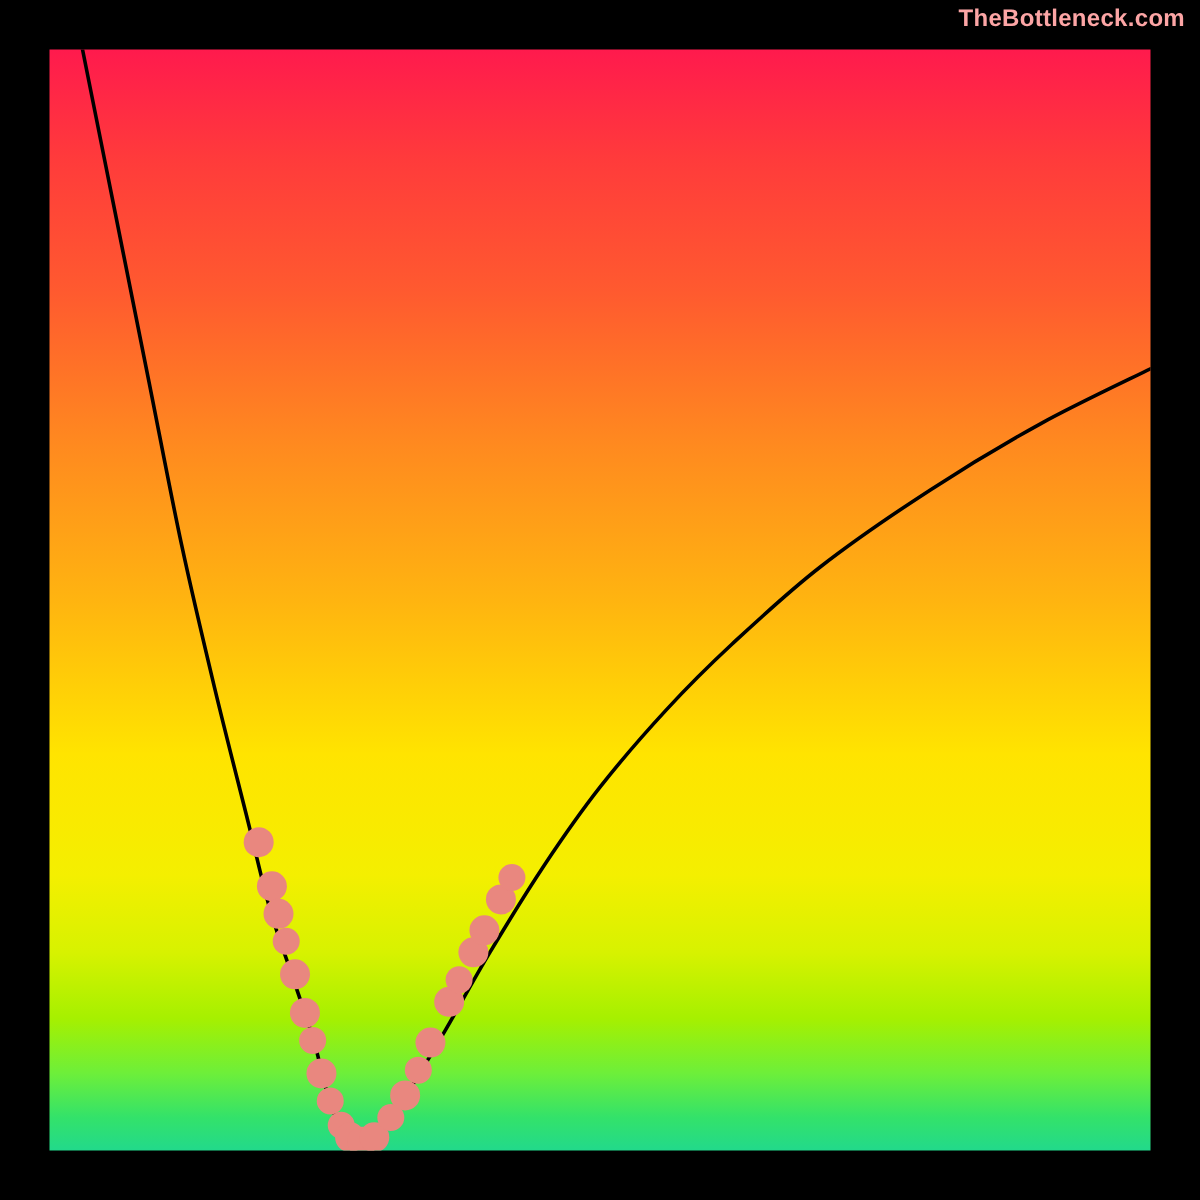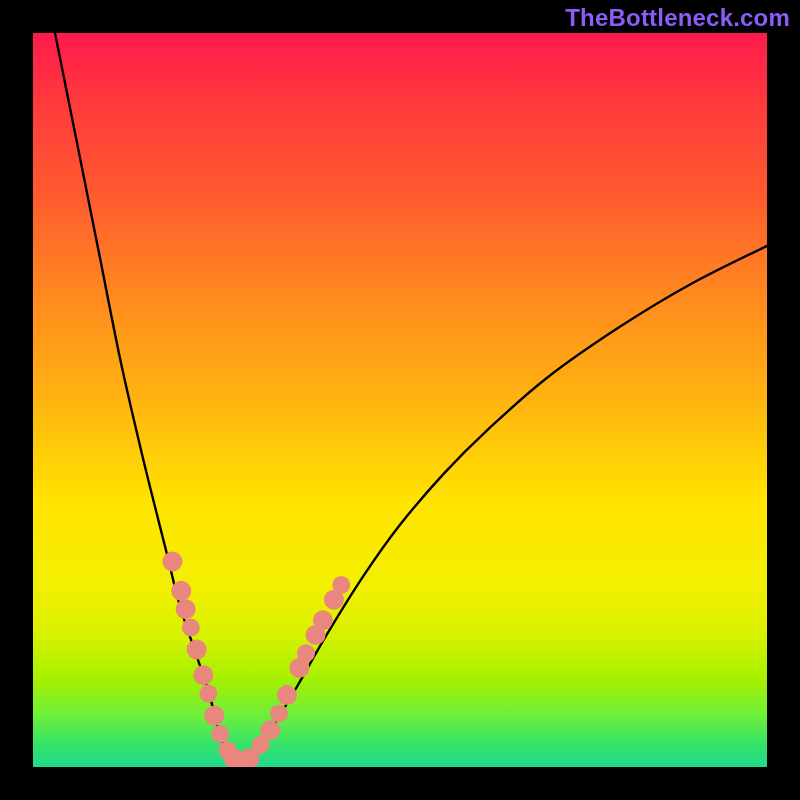--- a/index.html
+++ b/index.html
@@ -35,23 +35,23 @@
       #6def3a 93%,
       #33e26a 97%,
       #22d98b 100%
     );
   }
   .watermark {
     position: absolute;
     top: 4px;
     right: 10px;
     font-family: Arial, Helvetica, sans-serif;
-    font-size: 24px;
+    font-size: 16px;
     font-weight: 600;
-    color: #8b5cf6;
+    color: #fca5a5;
     letter-spacing: 0.2px;
     user-select: none;
   }
   svg.curve {
     position: absolute;
     left: 0;
     top: 0;
     width: 734px;
     height: 734px;
   }

